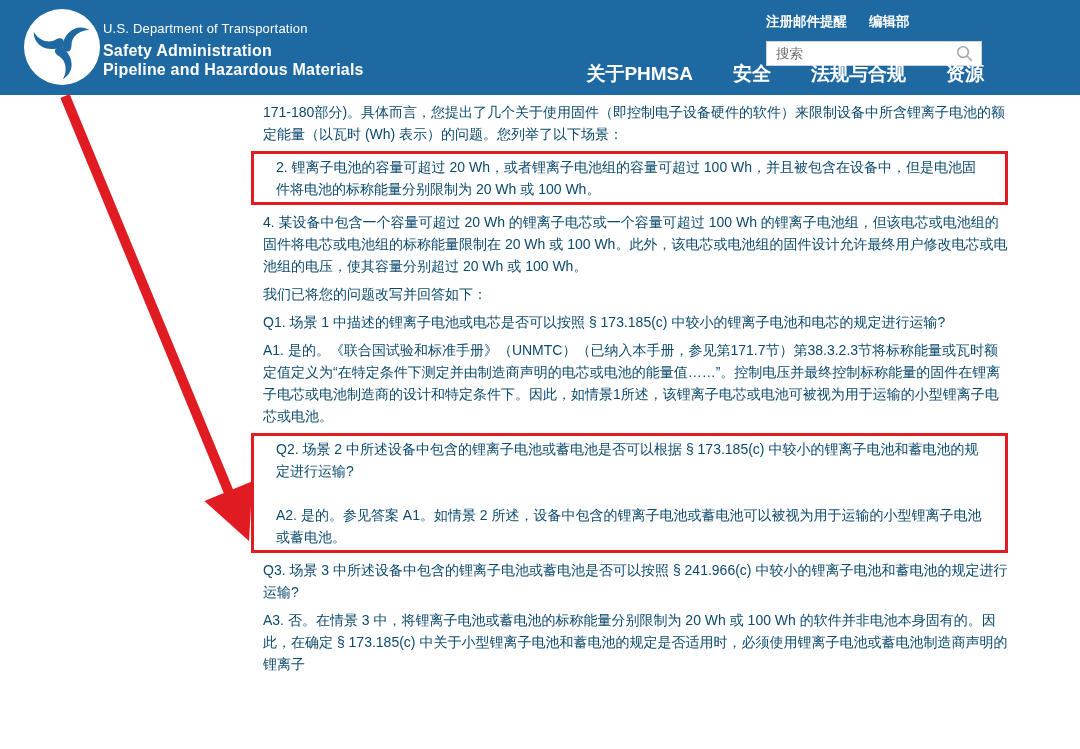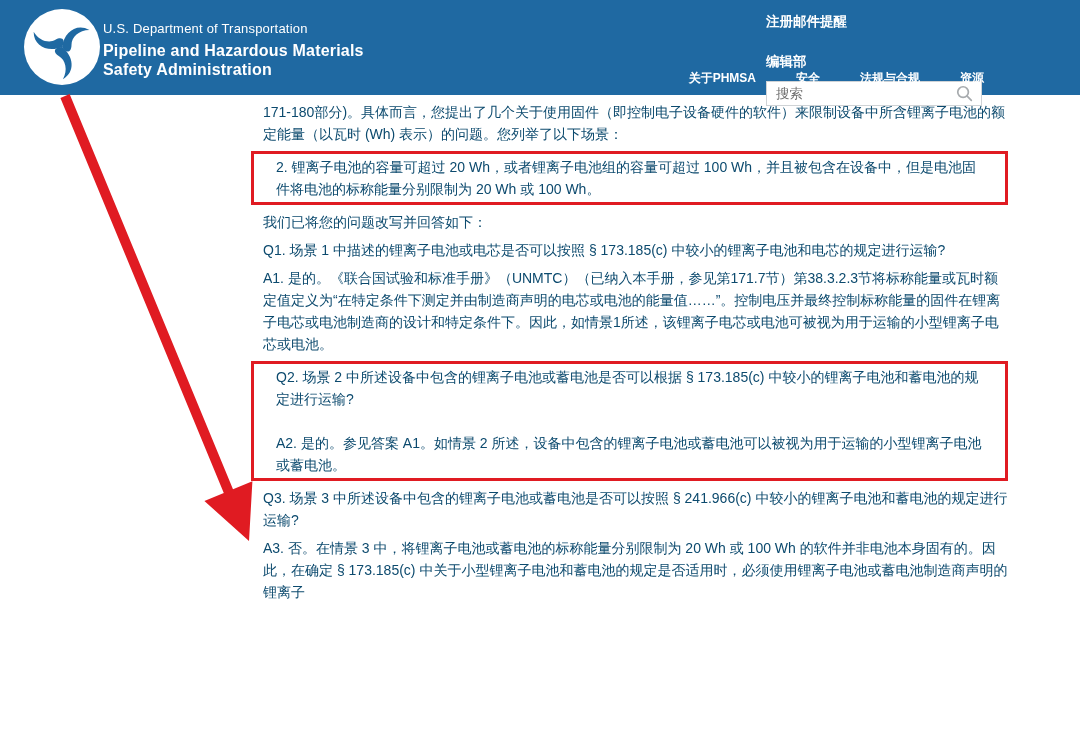--- a/index.html
+++ b/index.html
@@ -30,21 +30,21 @@
   }
   .brand-admin {
     font-size: 16px; font-weight: 700; line-height: 19px;
     letter-spacing: .2px;
   }
   .header-right {
     position: absolute; top: 13px; right: 98px; width: 216px;
   }
   .utility-links {
     display: flex; gap: 22px;
-    font-size: 13.5px; font-weight: 700; flex-direction: column;
+    font-size: 13.5px; font-weight: 700;
   }
   .utility-link { cursor: pointer; }
   .search-box {
     margin-top: 10px;
     height: 25px; width: 216px;
     background: #ffffff;
     border: 1px solid #cfd3d6;
     display: flex; align-items: center;
     padding: 0 7px 0 9px;
   }
@@ -56,21 +56,21 @@
   }
   .search-input::placeholder { color: #6e6e6e; opacity: 1; }
   .search-btn {
     border: none; background: transparent; padding: 0;
     width: 20px; height: 20px; cursor: pointer;
     display: flex; align-items: center; justify-content: center;
   }
   .main-nav {
     position: absolute; right: 96px; bottom: 8px;
     display: flex; gap: 40px;
-    font-size: 12px; font-weight: 700;
+    font-size: 19px; font-weight: 700;
   }
   .nav-item { cursor: pointer; white-space: nowrap; }
   
   .doc-content {
     padding: 6px 72px 20px 263px;
   }
   .doc-par {
     margin: 0 0 6px 0;
     font-size: 14px; line-height: 22px;
     color: #0c4a6e;
@@ -101,22 +101,22 @@
       <g fill="#1f69a2">
         <path d="M36 36 C 38 22, 50 13, 62 20 C 52 20, 45 27, 45 34 C 45 41, 40 43, 36 36 Z"></path>
         <path d="M36 36 C 38 22, 50 13, 62 20 C 52 20, 45 27, 45 34 C 45 41, 40 43, 36 36 Z" transform="rotate(120 36 36)"></path>
         <path d="M36 36 C 38 22, 50 13, 62 20 C 52 20, 45 27, 45 34 C 45 41, 40 43, 36 36 Z" transform="rotate(240 36 36)"></path>
       </g>
     </svg>
   </div>
 
   <div class="brand-block">
     <p class="brand-agency">U.S. Department of Transportation</p>
+    <div class="brand-admin">Safety Administration</div>
     <div class="brand-admin">Pipeline and Hazardous Materials</div>
-    <div class="brand-admin">Safety Administration</div>
   </div>
 
   <div class="header-right">
     <div class="utility-links">
       <span class="utility-link">注册邮件提醒</span>
       <span class="utility-link">编辑部</span>
     </div>
     <div class="search-box">
       <input class="search-input" type="text" placeholder="搜索" style="">
       <button class="search-btn">
@@ -136,20 +136,21 @@
   </nav>
 </header>
 
 <main class="doc-content">
   <p class="doc-par">171-180部分)。具体而言，您提出了几个关于使用固件（即控制电子设备硬件的软件）来限制设备中所含锂离子电池的额定能量（以瓦时 (Wh) 表示）的问题。您列举了以下场景：</p>
 
   <div class="highlight-box">
     <p class="doc-par">2. 锂离子电池的容量可超过 20 Wh，或者锂离子电池组的容量可超过 100 Wh，并且被包含在设备中，但是电池固件将电池的标称能量分别限制为 20 Wh 或 100 Wh。</p>
   </div>
 
+  <p class="doc-par">4. 某设备中包含一个容量可超过 20 Wh 的锂离子电芯或一个容量可超过 100 Wh 的锂离子电池组，但该电芯或电池组的固件将电芯或电池组的标称能量限制在 20 Wh 或 100 Wh。此外，该电芯或电池组的固件设计允许最终用户修改电芯或电池组的电压，使其容量分别超过 20 Wh 或 100 Wh。</p>
   <p class="doc-par">我们已将您的问题改写并回答如下：</p>
   <p class="doc-par">Q1. 场景 1 中描述的锂离子电池或电芯是否可以按照 § 173.185(c) 中较小的锂离子电池和电芯的规定进行运输?</p>
   <p class="doc-par">A1. 是的。《联合国试验和标准手册》（UNMTC）（已纳入本手册，参见第171.7节）第38.3.2.3节将标称能量或瓦时额定值定义为“在特定条件下测定并由制造商声明的电芯或电池的能量值……”。控制电压并最终控制标称能量的固件在锂离子电芯或电池制造商的设计和特定条件下。因此，如情景1所述，该锂离子电芯或电池可被视为用于运输的小型锂离子电芯或电池。</p>
 
   <div class="highlight-box">
     <p class="doc-par">Q2. 场景 2 中所述设备中包含的锂离子电池或蓄电池是否可以根据 § 173.185(c) 中较小的锂离子电池和蓄电池的规定进行运输?</p>
     <p class="doc-par">A2. 是的。参见答案 A1。如情景 2 所述，设备中包含的锂离子电池或蓄电池可以被视为用于运输的小型锂离子电池或蓄电池。</p>
   </div>
 
   <p class="doc-par">Q3. 场景 3 中所述设备中包含的锂离子电池或蓄电池是否可以按照 § 241.966(c) 中较小的锂离子电池和蓄电池的规定进行运输?</p>

